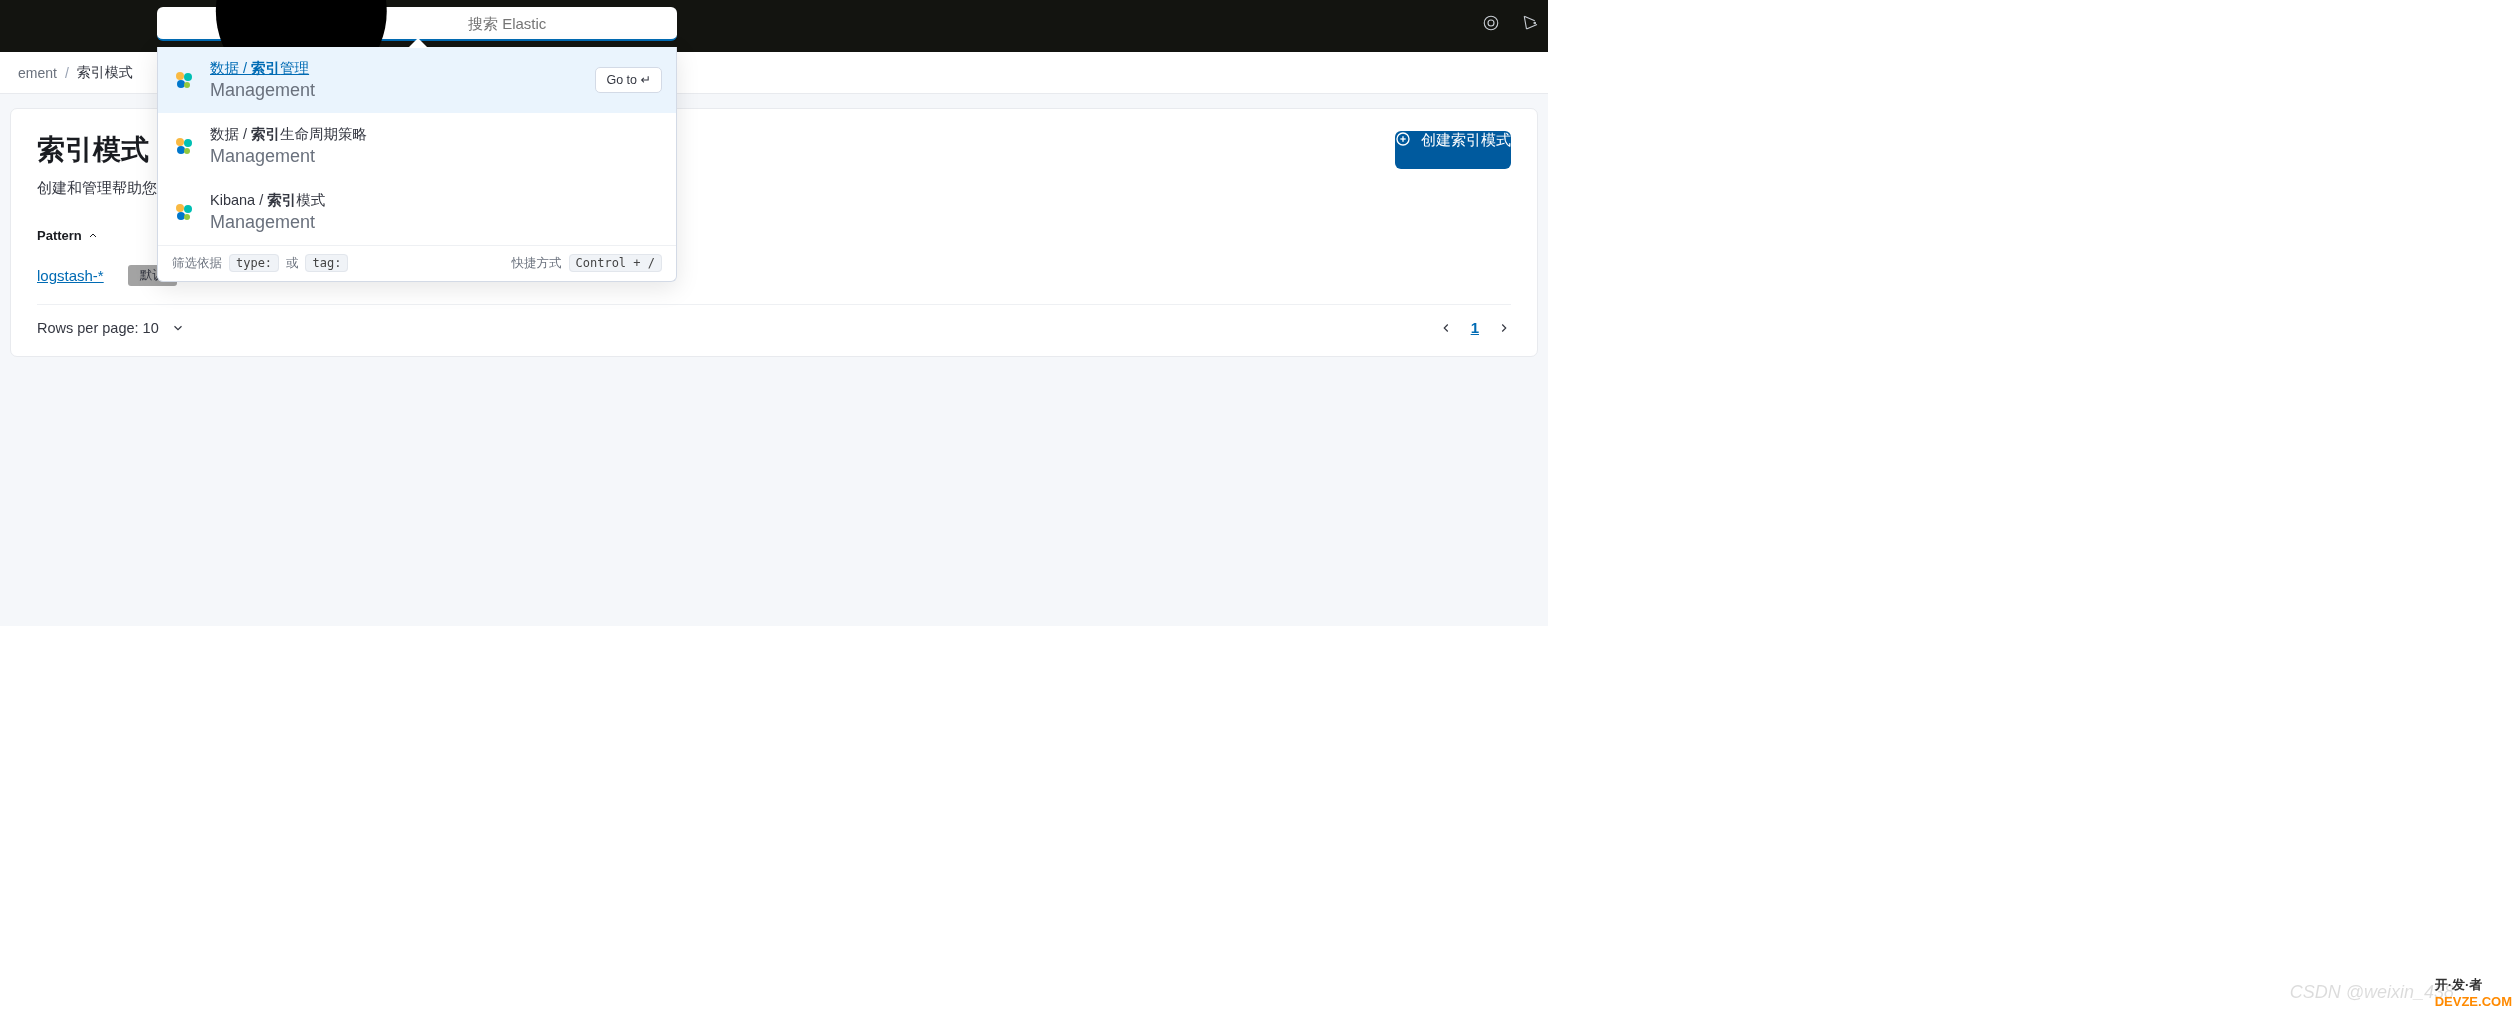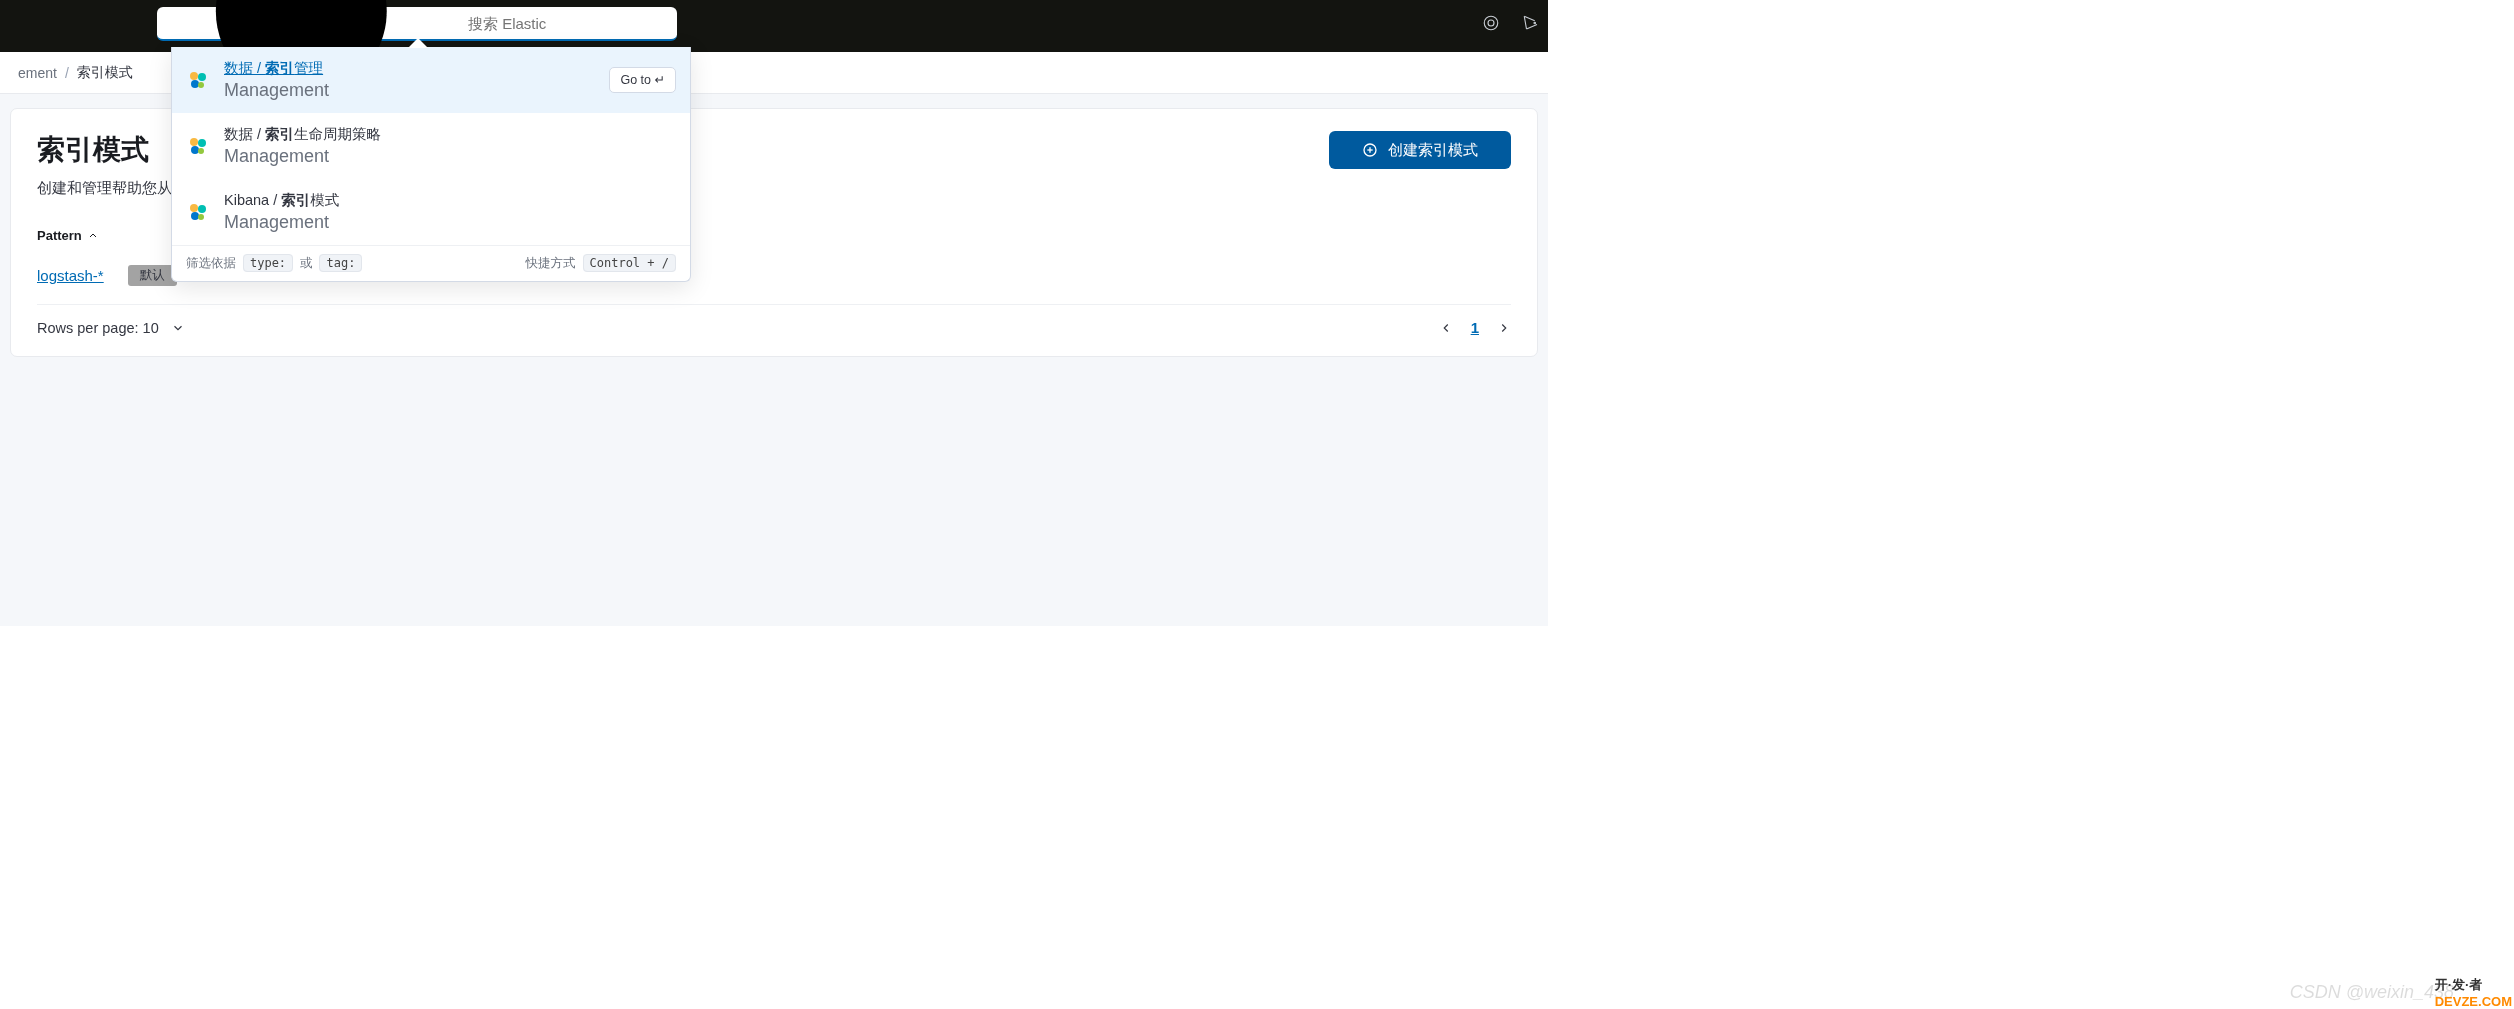--- a/index.html
+++ b/index.html
@@ -5,41 +5,41 @@
   * { box-sizing: border-box; margin: 0; padding: 0; }
   body { font-family: -apple-system, BlinkMacSystemFont, "Segoe UI", Helvetica, Arial, sans-serif; font-size: 14px; color:#1a1c21; background:#fff; width:1548px; }
   .topbar { height:52px; background:#131410; display:flex; align-items:center; position:relative; }
   .search-outer { position:absolute; left:157px; top:7px; width:520px; height:34px; background:#fff; border-radius:6px; border-bottom:2px solid #006bb4; display:flex; align-items:center; padding:0 10px; gap:8px; }
   .search-outer input { border:none; outline:none; font-size:15px; flex:1; color:#444; }
   .top-icons { position:absolute; right:8px; top:0; height:46px; display:flex; align-items:center; gap:22px; color:#c8cdd3; }
   .top-icons svg { width:18px; height:18px; stroke:#c8cdd3; fill:none; stroke-width:1.5; }
 
   .caret-up { position:absolute; left:408px; top:38px; width:0; height:0; border-left:10px solid transparent; border-right:10px solid transparent; border-bottom:10px solid #fff; z-index:20; }
 
-  .popover { position:absolute; left:171px; top:47px; width:520px; background:#fff; border:1px solid #d3dae6; border-top:none; border-radius:0 0 6px 6px; box-shadow:0 6px 24px rgba(0,0,0,.1); z-index:10; }
+  .popover { position:absolute; left:157px; top:47px; width:520px; background:#fff; border:1px solid #d3dae6; border-top:none; border-radius:0 0 6px 6px; box-shadow:0 6px 24px rgba(0,0,0,.1); z-index:10; }
   .pop-item { display:flex; align-items:center; padding:12px 14px; gap:14px; }
   .pop-item.highlight { background:#eaf4fd; }
   .pop-logo { width:24px; height:24px; flex:none; }
   .pop-body { flex:1; min-width:0; }
   .pop-title { font-size:14.5px; color:#343741; line-height:1.3; }
   .pop-item.highlight .pop-title a { color:#006bb4; text-decoration:underline; }
   .pop-sub { font-size:18px; color:#6a717d; margin-top:2px; }
   .goto-btn { height:26px; padding:0 10px; font-size:12.5px; background:#fff; border:1px solid #d3dae6; border-radius:5px; display:flex; align-items:center; color:#343741; cursor:pointer; }
   .pop-footer { display:flex; align-items:flex-end; justify-content:space-between; padding:9px 14px; border-top:1px solid #eef0f3; font-size:12.5px; color:#6a717d;gap:28px; }
   .kbd { font-family: ui-monospace, Menlo, Consolas, monospace; background:#f0f3f7; border:1px solid #e2e6ec; border-radius:4px; padding:1px 6px; font-size:12px; color:#444; }
 
   .breadcrumb-row { height:42px; display:flex; align-items:center; padding-left:18px; font-size:14px; color:#6a717d; border-bottom:1px solid #e8eaee; }
   .breadcrumb-row .sep { margin:0 8px; color:#98a2b3; }
 
   .page-wrap { background:#f5f7fa; padding:14px 10px 10px 10px; min-height:calc(620px - 46px - 42px); }
   .panel { background:#fff; border:1px solid #e8eaee; border-radius:7px; padding:22px 26px 20px 26px; }
   .head-row { display:flex; align-items:flex-start; justify-content:space-between; gap:20px; }
   .page-title { font-size:28px; font-weight:700; color:#1a1c21; }
   .subtitle { font-size:15px; color:#343741; margin-top:10px; }
-  .create-btn { background:#005a9e; color:#fff; border:none; border-radius:6px; height:38px; padding:0 33px; font-size:15px; display:flex; align-items:center; gap:10px; cursor:pointer; }
+  .create-btn { background:#005a9e; color:#fff; border:none; border-radius:6px; height:38px; padding:0 0; font-size:15px; display:flex; gap:10px; cursor:pointer; }
   .create-btn svg { width:16px; height:16px; stroke:#fff; fill:none; stroke-width:2; }
 
   .filter-input { margin-top:30px; height:38px; border:1px solid #e1e5eb; border-radius:6px; background:#fbfcfd; display:flex; align-items:center; padding:0 12px; gap:10px; color:#98a2b3; font-size:15px; box-shadow:0 2px 2px -1px rgba(0,0,0,.05) inset; }
   .filter-input svg { width:16px; height:16px; stroke:#98a2b3; fill:none; stroke-width:2; }
 
   .tbl-head { display:flex; align-items:center; padding:30px 0 12px 0; font-size:13px; font-weight:700; color:#1a1c21; }
   .tbl-head svg { width:12px; height:12px; stroke:#1a1c21; fill:none; stroke-width:2; margin-left:5px; }
   .tbl-row { display:flex; align-items:center; padding:10px 0 18px 0; border-bottom:1px solid #eef0f3; }
   .link { color:#006bb4; font-size:15px; }
   .badge { margin-left:24px; background:#a3a3a3; border-radius:3px; padding:2px 12px; font-size:12.5px; color:#343741; }

